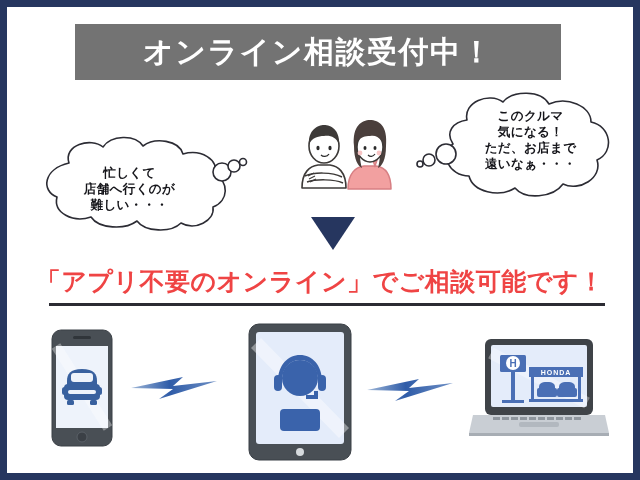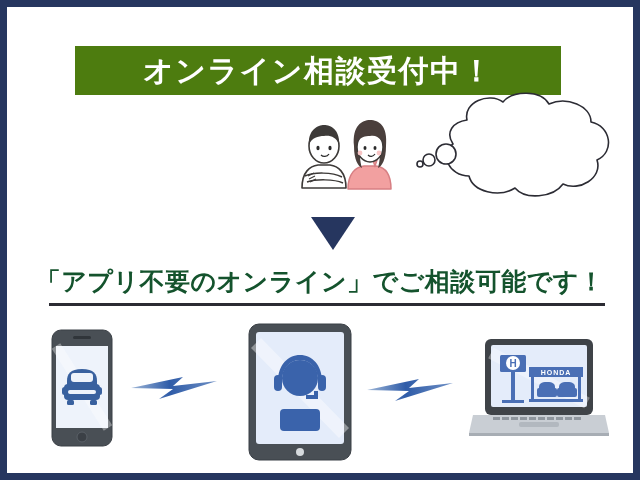--- a/index.html
+++ b/index.html
@@ -22,26 +22,25 @@
     border: 7px solid #26365f;
     overflow: hidden;
   }
 
   
   .title-banner {
     position: absolute;
     left: 68px;
     top: 17px;
     width: 486px;
-    height: 49px;
-    background: #4d7c0f;
+    height: 56px;
+    background: #737373;
     display: flex;
     align-items: center;
     justify-content: center;
-    margin-top: 22px;
   }
   .title-banner .title-text {
     color: #ffffff;
     font-size: 30px;
     font-weight: bold;
     letter-spacing: 1.5px;
     line-height: 1;
     white-space: nowrap;
   }
 
@@ -94,21 +93,21 @@
   .headline {
     position: absolute;
     left: 0; right: 0;
     top: 258px;
     text-align: center;
   }
   .headline .headline-text {
     display: inline-block;
     font-size: 25px;
     font-weight: bold;
-    color: #14532d;
+    color: #ef4444;
     letter-spacing: 0.5px;
     white-space: nowrap;
   }
   .headline-rule {
     position: absolute;
     left: 42px;
     top: 296px;
     width: 556px;
     height: 3px;
     background: #2b2b33;
@@ -126,30 +125,43 @@
 </head>
 <body>
 
 <div id="poster">
 
   <div class="title-banner">
     <span class="title-text">オンライン相談受付中！</span>
   </div>
 
 
+  <div class="cloud-wrap" id="cloud-left">
+    <svg width="215" height="95" viewBox="0 0 215 95" aria-hidden="true">
+      <path d="M36 28 C30 10, 58 2, 70 12 C78 0, 102 -1, 110 11 C122 2, 146 5, 150 19
+               C168 14, 186 24, 182 40 C196 46, 196 66, 180 72 C182 86, 162 96, 148 88
+               C138 98, 112 97, 104 86 C92 95, 66 94, 58 82 C40 88, 20 78, 24 62
+               C8 56, 10 34, 36 28 Z" fill="#ffffff" stroke="#2c2c34" stroke-width="1.6" stroke-linejoin="round"></path>
+      <circle cx="189" cy="37" r="9" fill="#ffffff" stroke="#2c2c34" stroke-width="1.6"></circle>
+      <circle cx="201" cy="31" r="6" fill="#ffffff" stroke="#2c2c34" stroke-width="1.6"></circle>
+      <circle cx="210" cy="27" r="3.5" fill="#ffffff" stroke="#2c2c34" stroke-width="1.6"></circle>
+    </svg>
+    <div class="cloud-text">忙しくて<br>店舗へ行くのが<br>難しい・・・</div>
+  </div>
 
   <div class="cloud-wrap" id="cloud-right">
     <svg width="205" height="118" viewBox="0 0 205 118" aria-hidden="true">
       <path d="M48 28 C44 10, 70 0, 84 10 C94 -2, 122 -2, 130 12 C148 4, 172 14, 172 30
                C192 34, 196 60, 178 68 C184 86, 160 100, 144 92 C134 106, 106 108, 96 96
                C80 106, 54 100, 50 84 C30 84, 20 62, 34 52 C26 40, 34 30, 48 28 Z" fill="#ffffff" stroke="#2c2c34" stroke-width="1.6" stroke-linejoin="round"></path>
       <circle cx="27" cy="62" r="10" fill="#ffffff" stroke="#2c2c34" stroke-width="1.6"></circle>
       <circle cx="10" cy="68" r="6" fill="#ffffff" stroke="#2c2c34" stroke-width="1.6"></circle>
       <circle cx="1" cy="72" r="3" fill="#ffffff" stroke="#2c2c34" stroke-width="1.6"></circle>
     </svg>
+    <div class="cloud-text">このクルマ<br>気になる！<br>ただ、お店まで<br>遠いなぁ・・・</div>
   </div>
 
   <div id="couple">
     <svg width="108" height="84" viewBox="0 0 108 84" aria-hidden="true">
 
       <g>
         <path d="M12 78 C12 62, 20 56, 28 55 L40 55 C48 56, 56 62, 56 78 Z" fill="#ffffff" stroke="#3d3a38" stroke-width="1.6" stroke-linejoin="round"></path>
 
         <path d="M15 66 C24 62, 42 62, 52 67" fill="none" stroke="#3d3a38" stroke-width="1.5"></path>
         <path d="M17 72 C26 69, 44 69, 53 73" fill="none" stroke="#3d3a38" stroke-width="1.5"></path>

